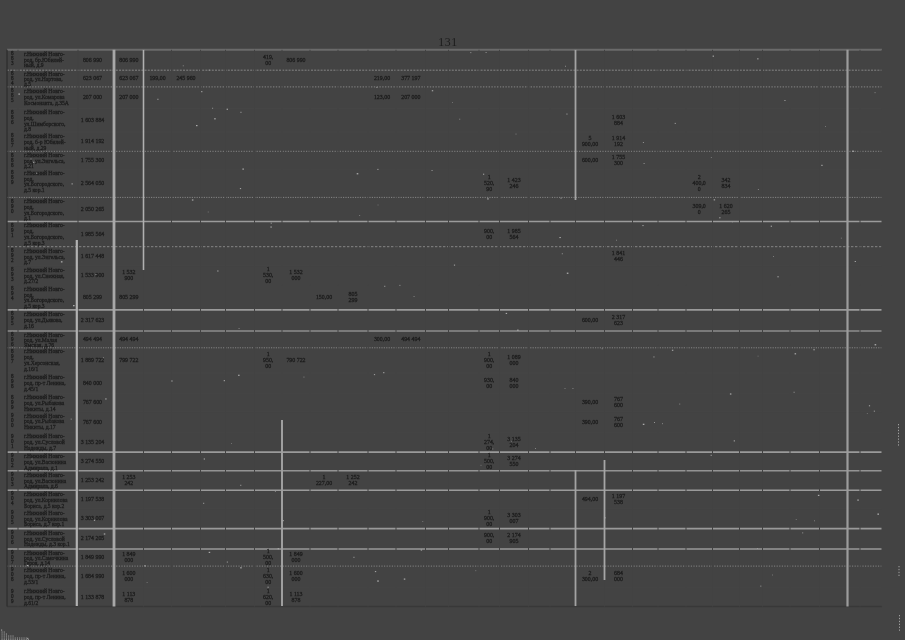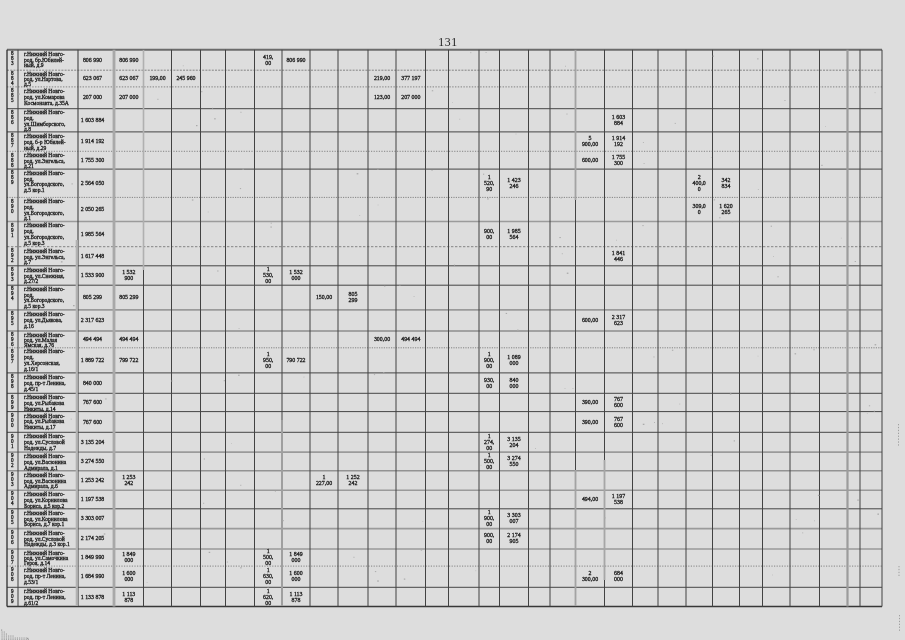--- a/index.html
+++ b/index.html
@@ -1,16 +1,16 @@
 <!DOCTYPE html>
 <html><head>
 <meta charset="utf-8">
 <style>
 html,body{margin:0;padding:0;background:#ffffff;}
-#page{position:relative;width:905px;height:640px;background:#bef264;overflow:hidden;filter:grayscale(1) blur(0.22px);}
+#page{position:relative;width:905px;height:640px;background:#a21caf;overflow:hidden;filter:grayscale(1) blur(0.22px);}
 text{font-family:"Liberation Serif",serif;}
 </style>
 </head>
 <body>
 
 <div id="page">
 <svg width="905" height="640" viewBox="0 0 905 640">
 
 <text x="448" y="45.5" font-size="11.8" text-anchor="middle" fill="#1c1c1c" letter-spacing="0.6">131</text>
 

